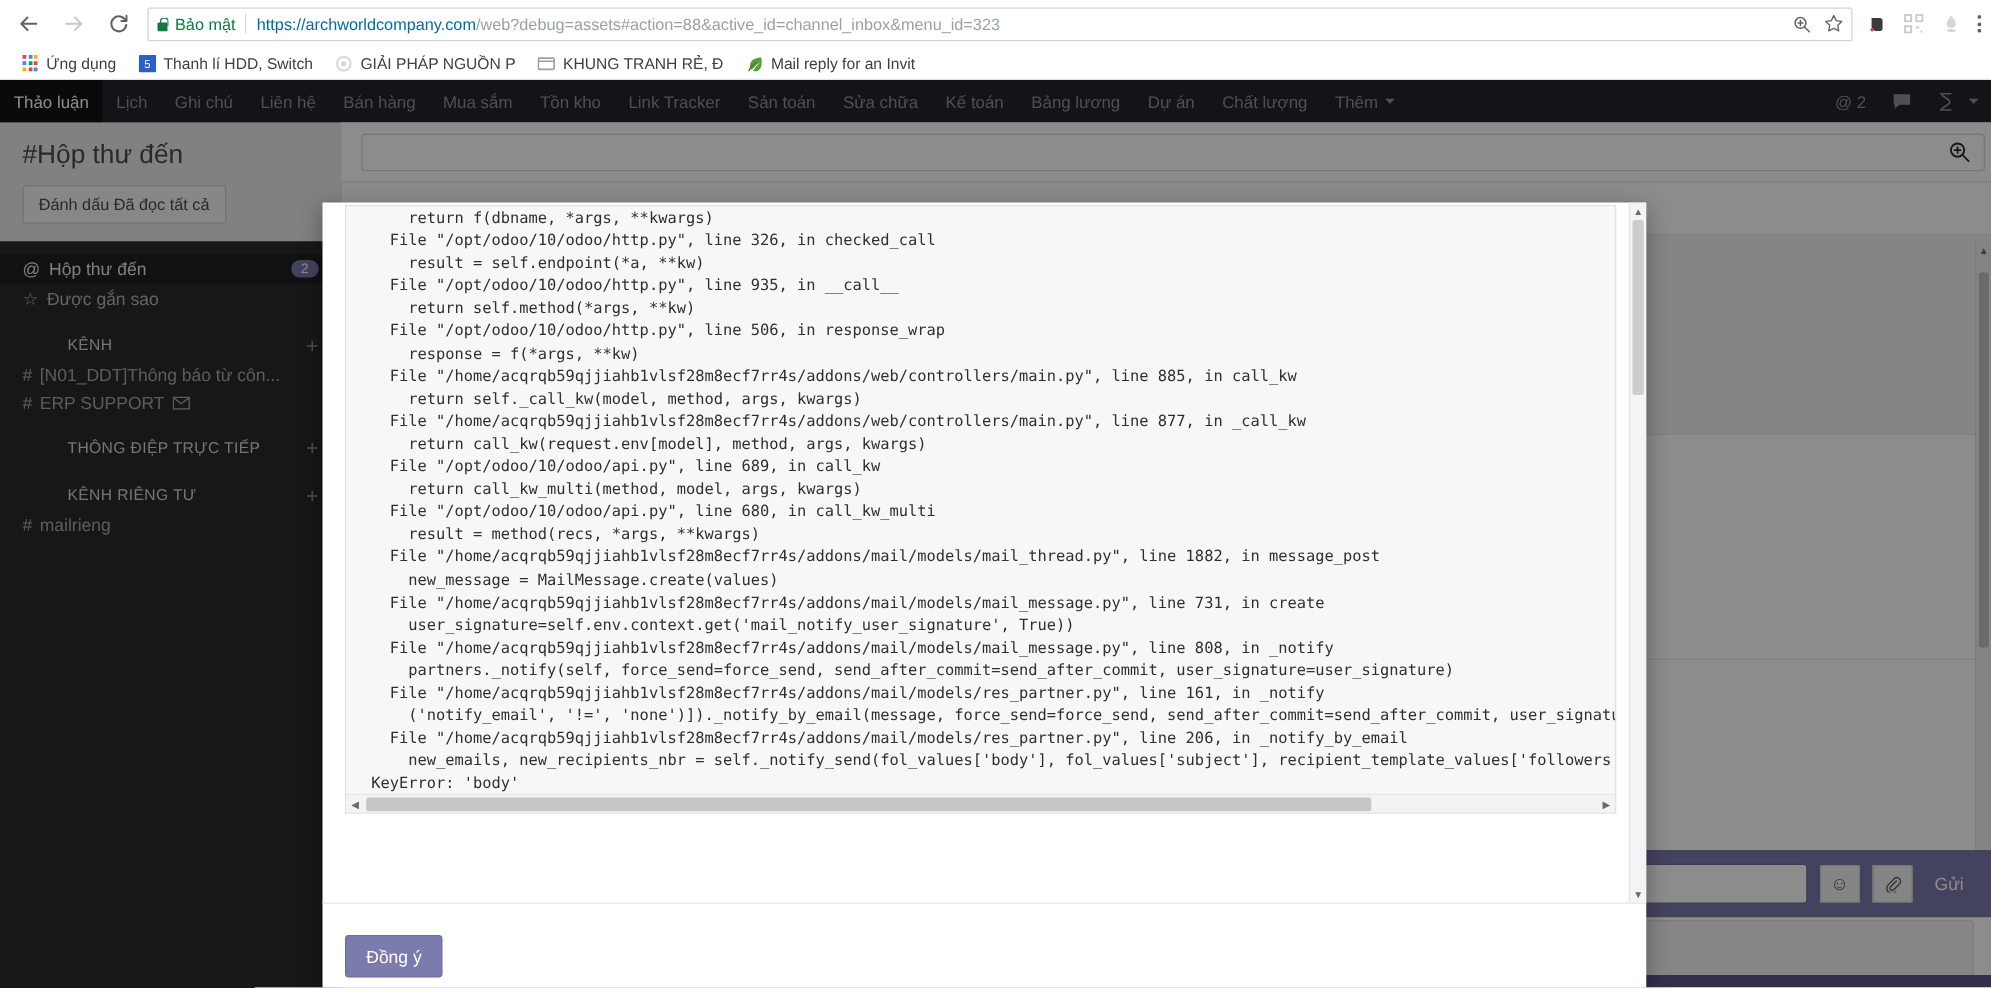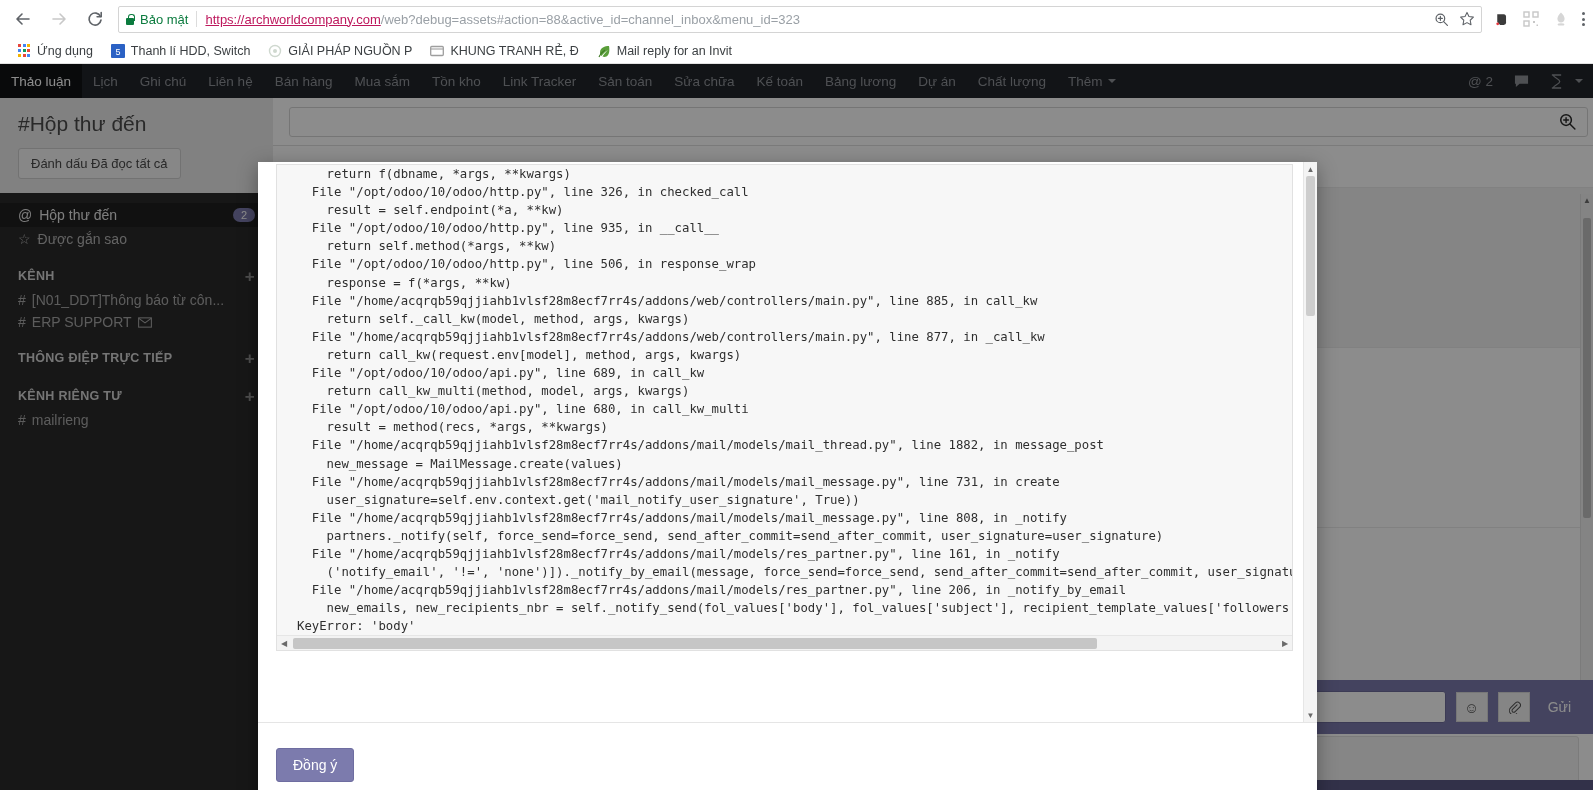--- a/index.html
+++ b/index.html
@@ -47,21 +47,21 @@
     content:""; position:absolute; left:1px; top:5px; width:8px; height:7px;
     background:#0b7b3e; border-radius:1px;
   }
   .lock-ico:after{
     content:""; position:absolute; left:2.5px; top:1px; width:5px; height:6px;
     border:1.6px solid #0b7b3e; border-bottom:none;
     border-radius:3px 3px 0 0;
   }
   .omnibox-sep { width:1px; height:16px; background:#dcdcdc; margin-right:8px; }
   .url-text { font-size: 13px; color: #9aa0a6; white-space: nowrap; overflow: hidden; }
-  .url-host { color: #be185d; text-decoration: underline; }
+  .url-host { color: #0369a1; }
   .omnibox-right { margin-left:auto; display:flex; align-items:center; gap:10px; padding-left:8px;}
   .omni-icon { color:#5f6368; display:flex; align-items:center; }
 
   .ext-icons { display:flex; align-items:center; gap:12px; padding: 0 10px 0 4px; }
   .ext-ico { width:18px; height:18px; display:flex; align-items:center; justify-content:center; }
   .kebab { display:flex; flex-direction:column; gap:2.5px; padding:0 8px 0 2px;}
   .kebab i { width:3px;height:3px;border-radius:50%;background:#5f6368;display:block;}
 
   
   .bookmarks {
@@ -127,21 +127,21 @@
   .side-row {
     display:flex; align-items:center; padding:4px 18px; color:#b5b5b5; font-size:14px; gap:7px;
   }
   .side-row.selected { background:#1f1f1f; color:#e6e6e6; }
   .badge {
     margin-left:auto; background:#7c7bad; color:#fff; font-size:11px;
     border-radius:10px; padding:1px 8px; min-width:22px; text-align:center;
   }
   .side-group {
     display:flex; align-items:flex-end; padding:18px 18px 6px 18px;
-    color:#d6d6d6; font-size:12.5px; font-weight:bold; letter-spacing:.3px;
+    color:#d6d6d6; font-size:12.5px; font-weight:normal; letter-spacing:.3px;margin-left:36px;
   }
   .side-plus { margin-left:auto; color:#8f8f8f; font-size:17px; line-height:12px; }
   .side-chan {
     display:flex; align-items:center; gap:6px;
     padding:3px 18px; color:#a8a8a8; font-size:14px; white-space:nowrap;
     overflow:hidden;
   }
 
   
   .thread { flex:1; position:relative; background:#ffffff; }

